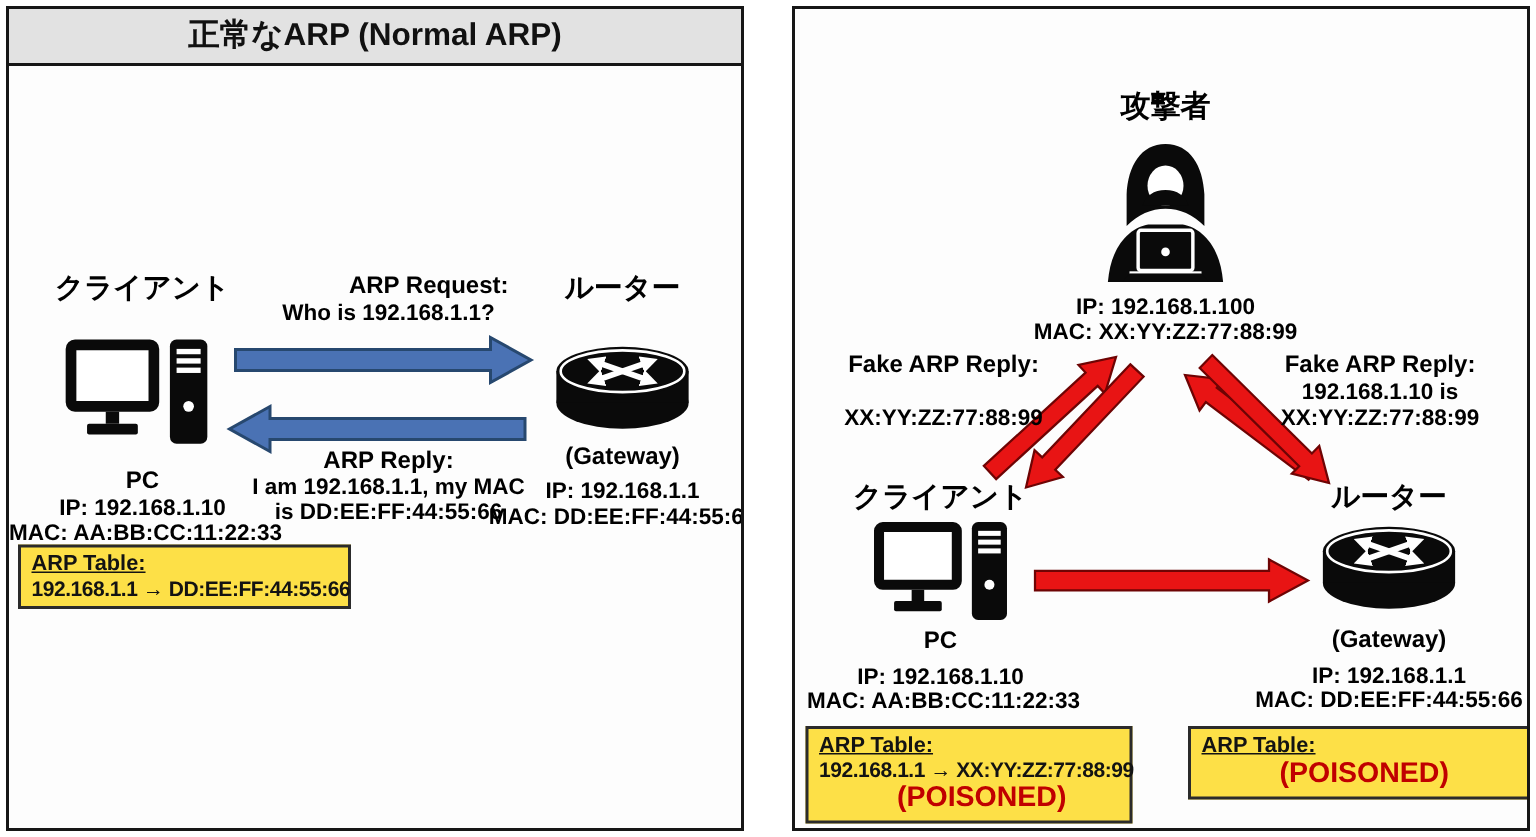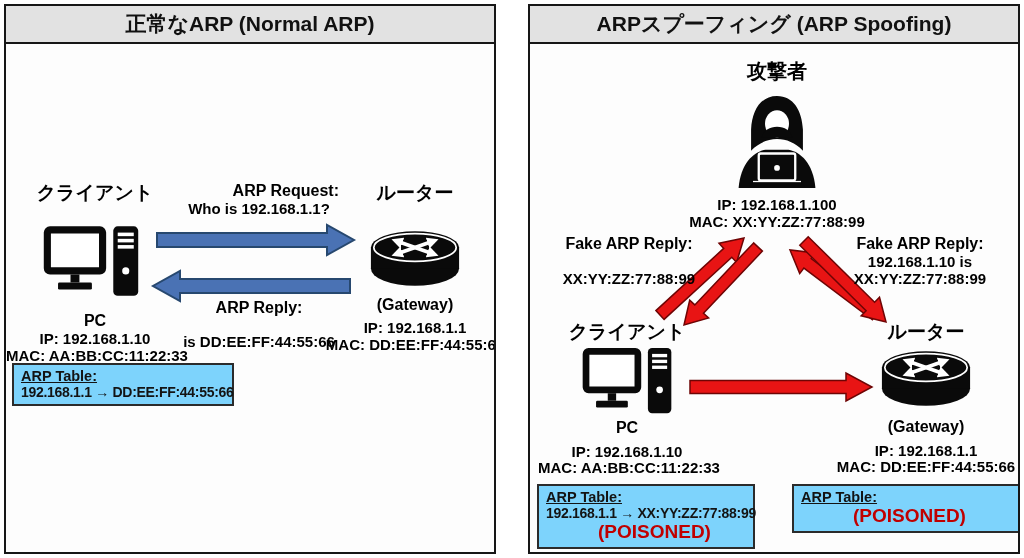--- a/index.html
+++ b/index.html
@@ -14,21 +14,21 @@
     line-height:36px;font-size:21px;font-weight:bold;color:#111;}
   .abs{position:absolute;text-align:center;font-weight:bold;color:#000000;
     line-height:1.16;white-space:nowrap;}
   .s15{font-size:15px;}
   .s16{font-size:16px;}
   .s19{font-size:19px;text-align:center;}
   .s20{font-size:20px;}
   .overlay{position:absolute;left:0;top:0;width:100%;height:100%;pointer-events:none;}
   .blue-arrow{fill:#4a72b4;stroke:#27486f;stroke-width:2;}
   .red-arrow{fill:#e81414;stroke:#6e0404;stroke-width:1.5;}
-  .arpbox{position:absolute;background:#7dd3fc;border:2px solid #2b2b2b;
+  .arpbox{position:absolute;background:#fde047;border:2px solid #2b2b2b;
     padding:3px 7px 4px 7px;text-align:left;font-weight:bold;color:#131313;}
   .arpbox .title{font-size:14.5px;text-decoration:underline;}
   .arpbox .entry{font-size:14px;letter-spacing:-0.3px;white-space:nowrap;}
   .arpbox .status{font-size:19px;color:#c00000;padding-left:52px;white-space:nowrap;}
   svg{display:block;}
 </style>
 </head>
 <body>
 
 <div id="stage">
@@ -54,20 +54,21 @@
         <circle cx="94" cy="52" r="4" fill="#fff"></circle>
       </svg>
     </div>
     <div class="abs s16" style="left:14px;top:306px;width:150px;">PC</div>
     <div class="abs s15" style="left:4px;top:324px;width:170px;">IP: 192.168.1.10</div>
     <div class="abs s15" style="left:0px;top:341px;width:178px;">MAC: AA:BB:CC:11:22:33</div>
 
     <div class="abs s16" style="left:173px;top:176px;width:160px;text-align:right;">ARP Request:</div>
     <div class="abs s15" style="left:173px;top:194px;width:160px;">Who is 192.168.1.1?</div>
     <div class="abs s16" style="left:173px;top:293px;width:160px;">ARP Reply:</div>
+    <div class="abs s15" style="left:158px;top:310px;width:190px;">I am 192.168.1.1, my MAC</div>
     <div class="abs s15" style="left:158px;top:327px;width:190px;">is DD:EE:FF:44:55:66</div>
 
     <div class="abs s19" style="left:329px;top:176px;width:160px;">ルーター</div>
     <div class="abs" style="left:363px;top:224px;">
       <svg width="92" height="58" viewBox="0 0 96 60">
         <ellipse cx="48" cy="40" rx="46" ry="18" fill="#0a0a0a"></ellipse>
         <rect x="2" y="18" width="92" height="22" fill="#0a0a0a"></rect>
         <ellipse cx="48" cy="18" rx="46" ry="17" fill="#0a0a0a"></ellipse>
         <ellipse cx="48" cy="18" rx="43" ry="14.5" fill="none" stroke="#fff" stroke-width="1.8"></ellipse>
         <defs>
@@ -83,21 +84,20 @@
     <div class="abs s15" style="left:329px;top:313px;width:160px;">IP: 192.168.1.1</div>
     <div class="abs s15" style="left:314px;top:330px;width:190px;">MAC: DD:EE:FF:44:55:66</div>
 
     <div class="arpbox" style="left:6px;top:357px;width:204px;">
       <div class="title">ARP Table:</div>
       <div class="entry">192.168.1.1 → DD:EE:FF:44:55:66</div>
     </div>
   </div>
 
   <div class="panel" id="panel-right">
-    <div class="titlebar">ARPスプーフィング (ARP Spoofing)</div>
 
     <svg class="overlay" viewBox="0 0 488 546">
       <polygon class="red-arrow" points="134.1,313.4 201.8,251.3 206.6,256.4 214,232 189,237.3 193.7,242.4 125.9,304.6"></polygon>
       <polygon class="red-arrow" points="223.6,236.9 164.8,298.9 159.7,294.1 154,319 178.6,312 173.5,307.2 232.4,245.1"></polygon>
       <polygon class="red-arrow" points="349.6,304.2 281.2,252.5 285.4,246.9 260,244 269.7,267.6 273.9,262.1 342.4,313.8"></polygon>
       <polygon class="red-arrow" points="269.8,239.3 336.1,304.8 331.2,309.8 356,316 349.5,291.3 344.6,296.3 278.2,230.7"></polygon>
       <polygon class="red-arrow" points="160,387.5 316,387.5 316,395 342,381 316,367 316,374.5 160,374.5"></polygon>
     </svg>
 
     <div class="abs s20" style="left:177px;top:54px;width:140px;">攻撃者</div>

